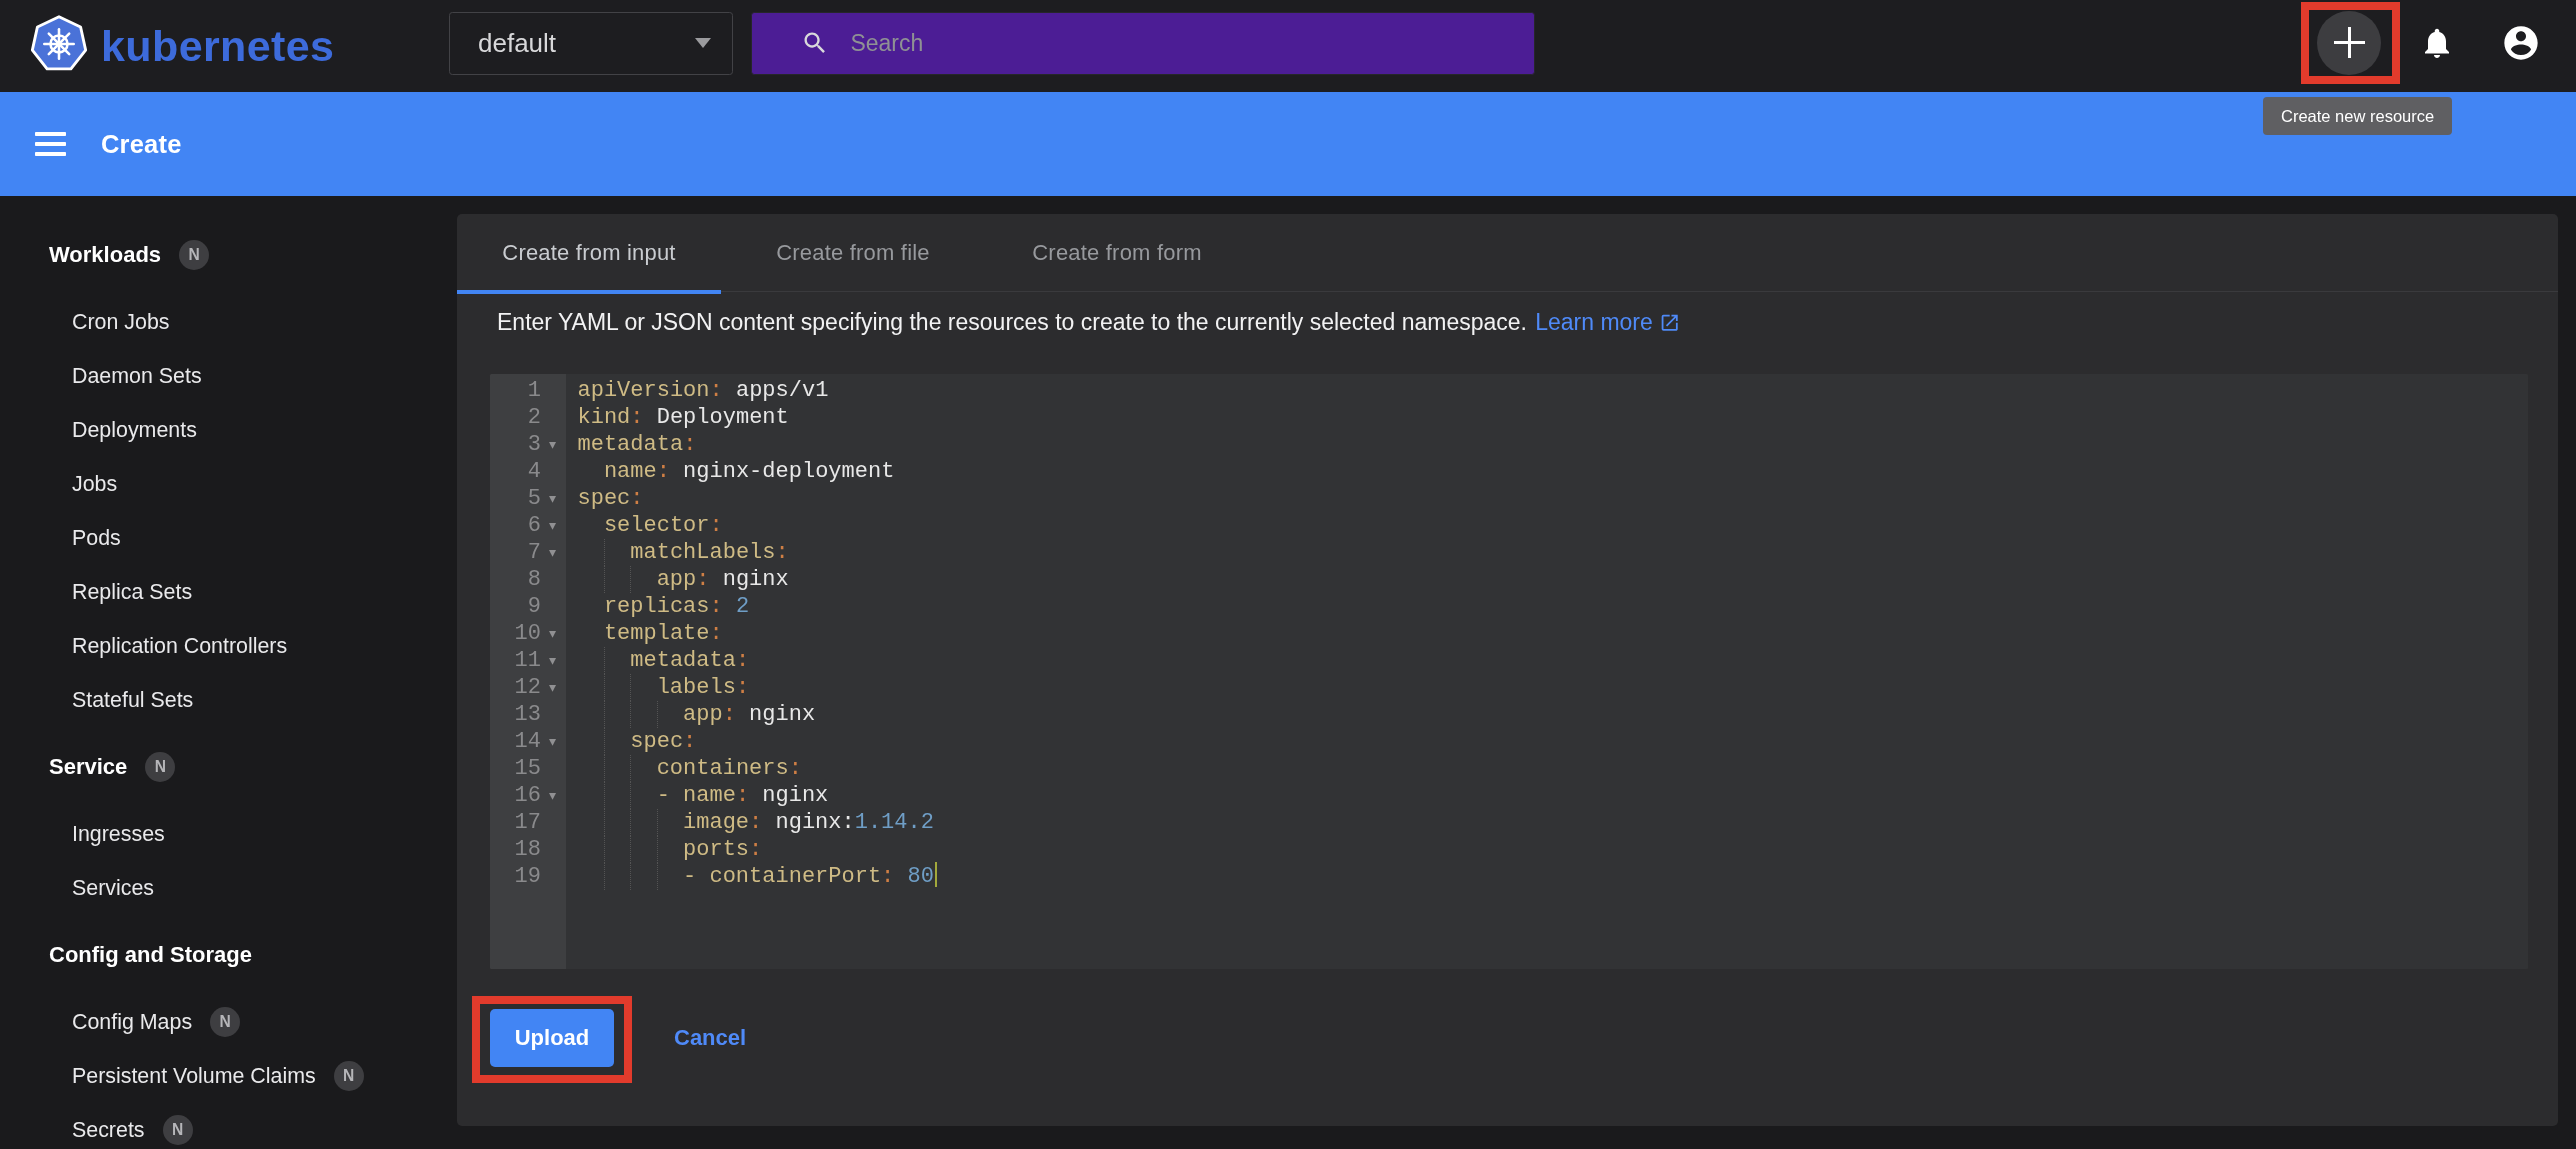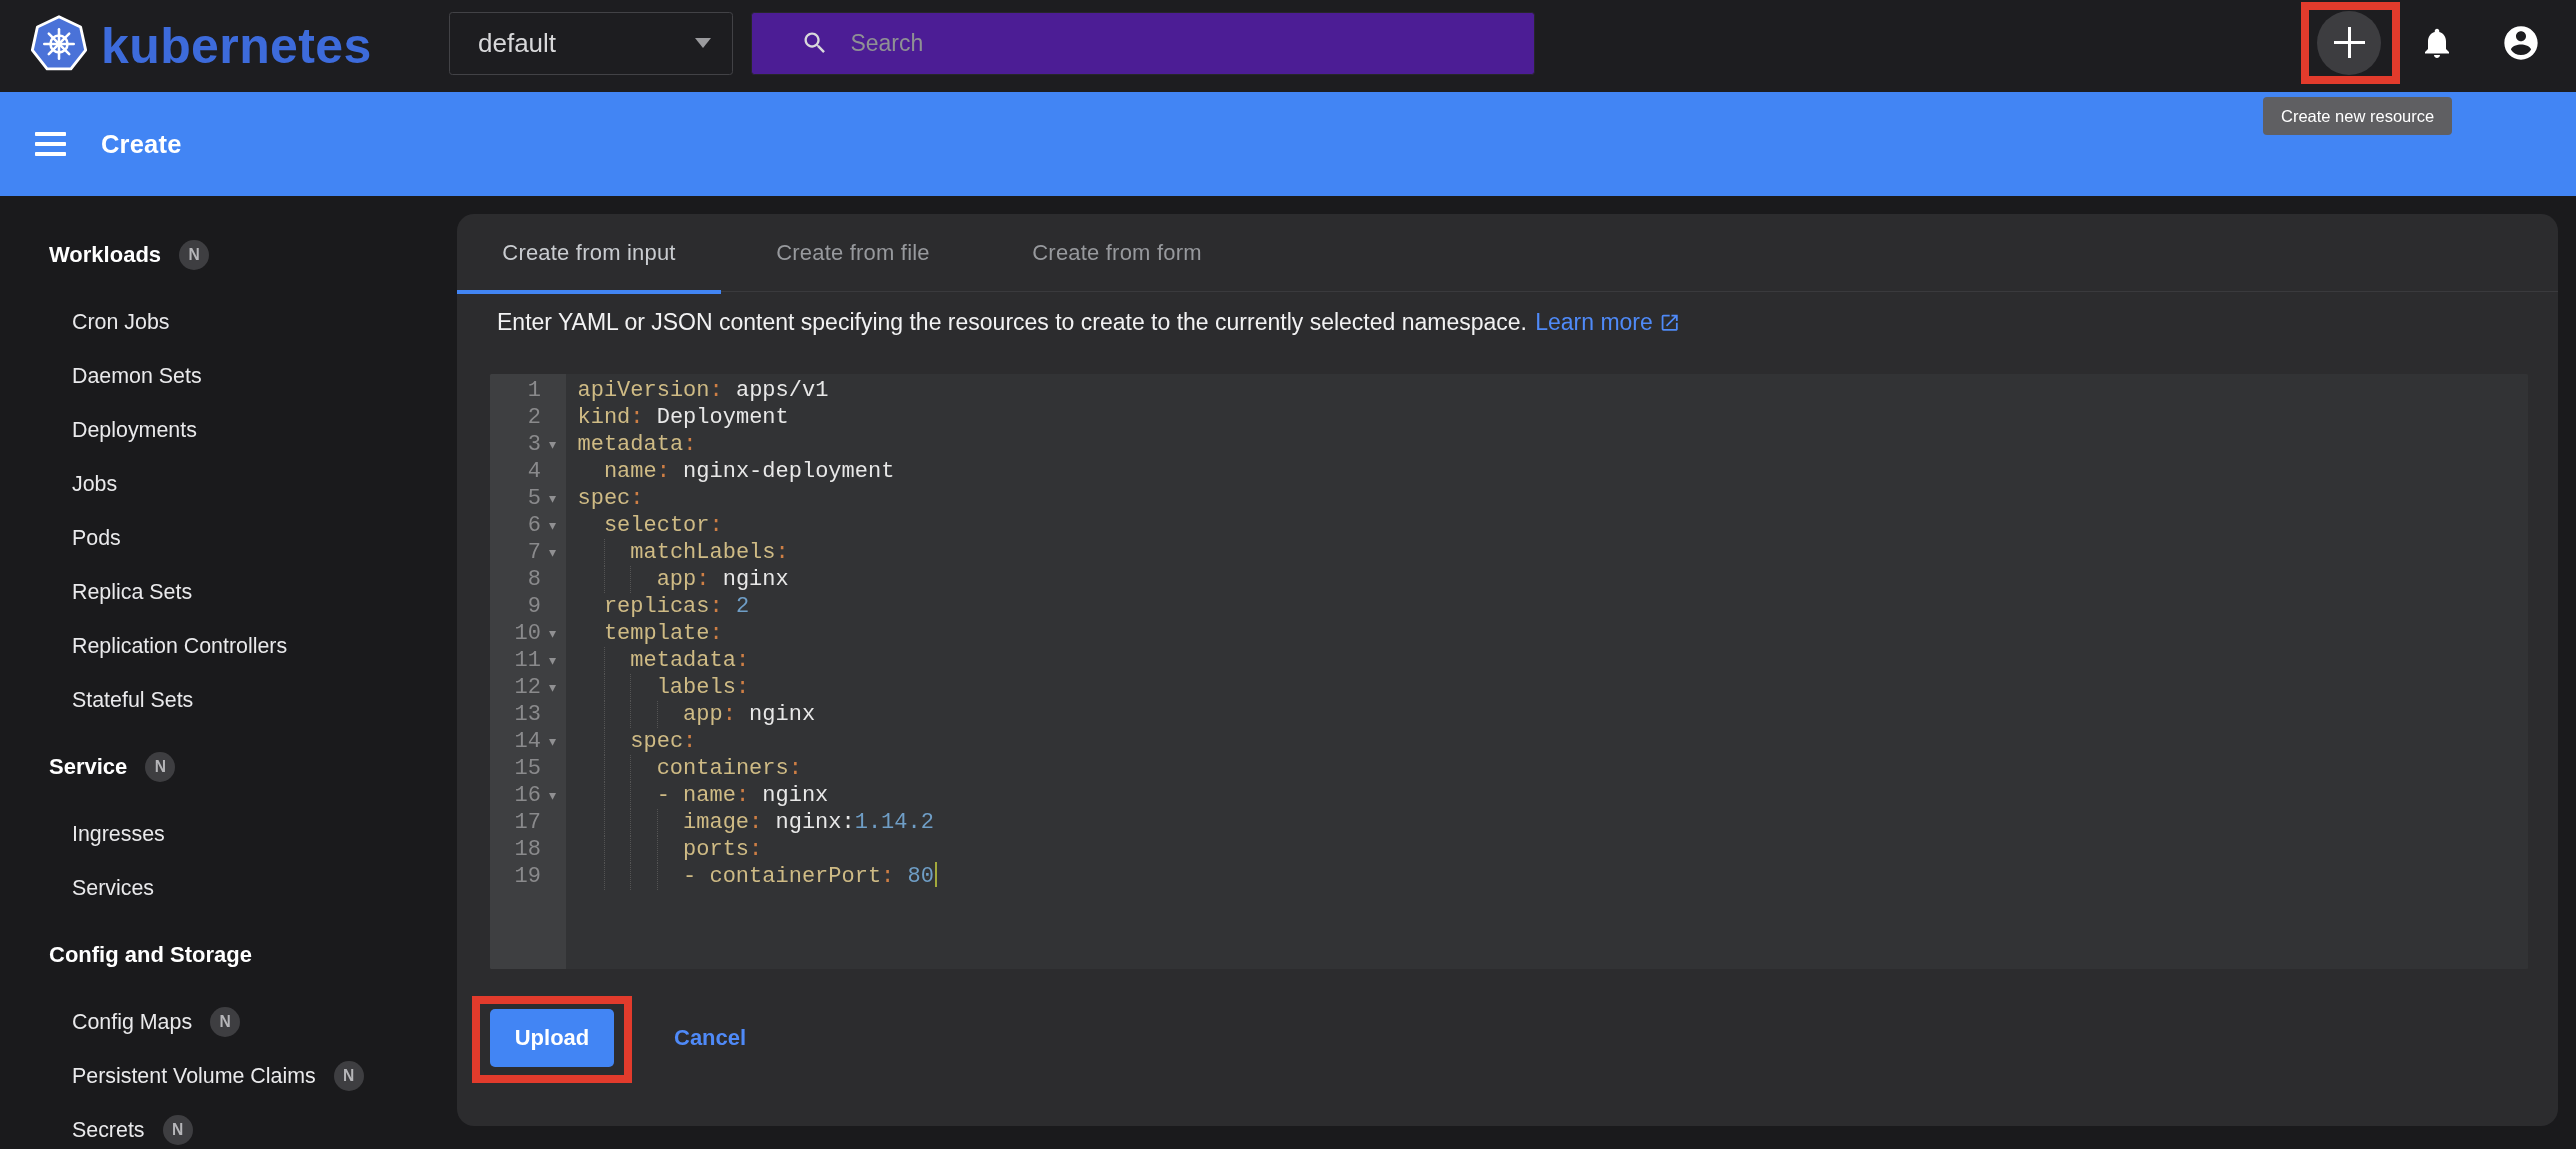--- a/index.html
+++ b/index.html
@@ -2,21 +2,21 @@
 <html style="font-size:13px"><head>
 <meta charset="utf-8">
 <style>
   * { margin:0; padding:0; box-sizing:border-box; }
   html,body { width:2576px; height:1150px; overflow:hidden; background:#1a1a1c;
               font-family:"Liberation Sans", sans-serif; }
 
   
   .topbar { position:absolute; left:0; top:0; width:2576px; height:92px; background:#1d1d20; z-index:20; }
   .brand { position:absolute; left:30px; top:0; height:92px; display:flex; align-items:center; gap:13px; }
-  .brand-name { color:#3d6bdb; font-size:50px; font-weight:bold; letter-spacing:0.4px; }
+  .brand-name { color:#3d6bdb; font-size:43px; font-weight:bold; letter-spacing:0.4px; }
   .ns-select { position:absolute; left:449px; top:11.5px; width:284px; height:63px; border:0.8px solid #424246;
                border-radius:3.3px; display:flex; align-items:center; padding:0 21.4px 0 28px; cursor:pointer; }
   .ns-value { color:#d8d8da; font-size:26px; flex:1; }
   .ns-caret { width:0; height:0; border-left:8.2px solid transparent; border-right:8.2px solid transparent;
               border-top:10px solid #9b9b9e; }
   .searchbox { position:absolute; left:751px; top:11.5px; width:784px; height:63px; background:#4c1d95;
                border:0.8px solid #26262a; border-radius:3.3px; display:flex; align-items:center; padding:0 18px; }
   .searchbox svg { margin:0 21.4px 0 31px; }
   .search-ph { color:#8f9194; font-size:23px; }
   .icon-btn { position:absolute; top:10.7px; width:64px; height:64px; border-radius:50%; display:flex;
@@ -47,21 +47,21 @@
                 font-size:22px; font-weight:bold; cursor:pointer; }
   .nav-header.gap-before { margin-top:5px; }
   .nav-items { margin-bottom:13px; margin-top:13px; }
   .nav-item { height:54px; display:flex; align-items:center; padding-left:72px; color:#e9e9eb;
               font-size:21.4px; cursor:pointer; }
   .n-badge { width:30px; height:30px; margin-left:18px; border-radius:50%; background:#3e3e41; color:#b6b6b9;
              font-size:15.6px; font-weight:600; display:flex; align-items:center; justify-content:center; flex:none; }
 
   
   .card { position:absolute; left:457px; top:214px; width:2101px; height:912px; background:#2c2c2e;
-          border-radius:17px; }
+          border-radius:5px; }
   .tabs { display:flex; height:78px; border-bottom:1.6px solid #3a3a3d; }
   .tab { width:264px; height:78px; display:flex; align-items:center; justify-content:center; position:relative;
          color:#97999d; font-size:22px; font-weight:500; cursor:pointer; letter-spacing:0.2px; }
   .tab.active { color:#c9ccd0; }
   .tab.active::after { content:""; position:absolute; left:0; right:0; bottom:-1.6px; height:4.1px; background:#4285f4; }
   .desc { margin:17px 33px 0 40px; font-size:23px; color:#f2f2f3; display:flex; align-items:center; gap:8.2px; }
   .learn-more { color:#4f8af8; text-decoration:none; display:inline-flex; align-items:center; gap:6.6px; cursor:pointer; }
 
   
   .editor { margin:38px 0 0 33px; width:2038px; height:595px; position:relative;

